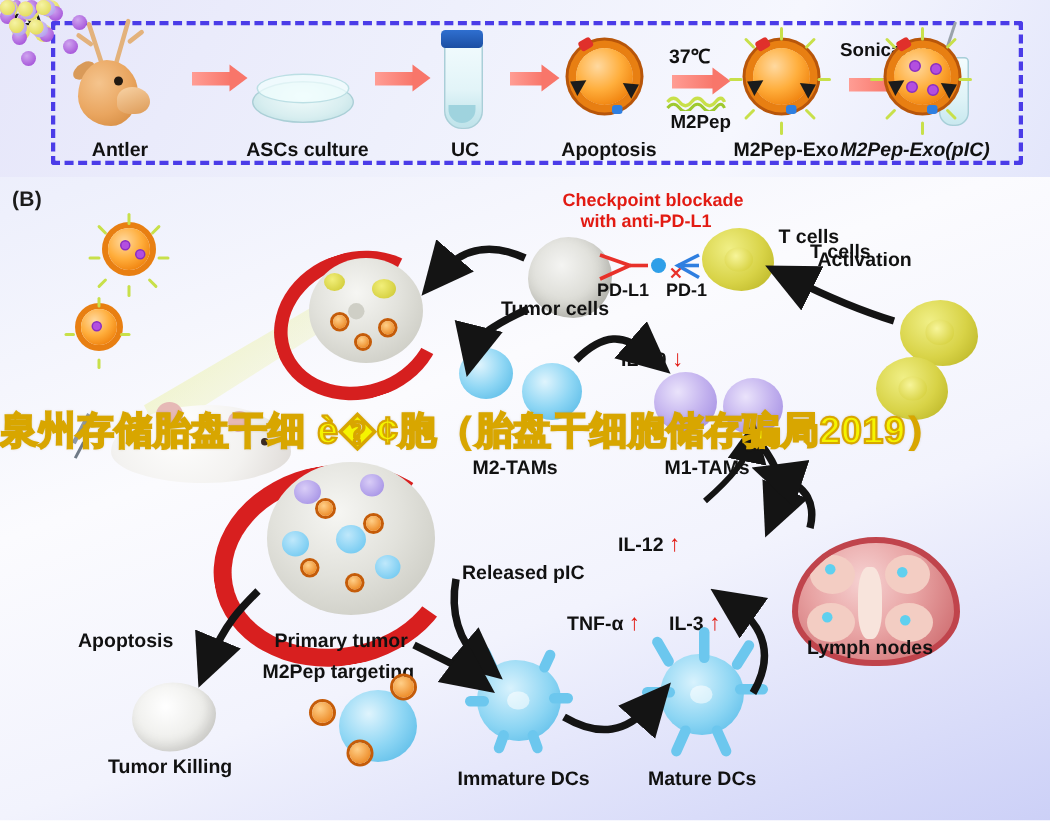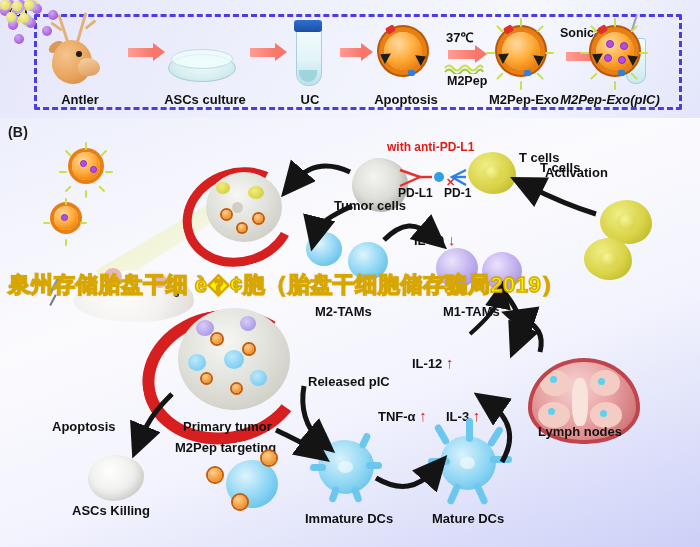--- a/index.html
+++ b/index.html
@@ -212,21 +212,21 @@
     position:absolute;
     background:radial-gradient(circle at 40% 35%,#ffffff 0%,#ededea 55%,#d3d2ce 100%);
     border-radius:48% 52% 55% 45%/52% 45% 55% 48%;
     box-shadow:inset -3px -4px 8px rgba(0,0,0,.1);
   }
 
   
   #watermark{
     position:absolute;left:0;top:268px;width:572px;
     text-align:center;
-    font-size:22px;font-weight:700;
+    font-size:25px;font-weight:700;
     color:#f5f500;
     -webkit-text-stroke:1.4px #d8a600;
     letter-spacing:.5px;
     white-space:nowrap;
     text-shadow:0 0 2px rgba(120,90,0,.55);
   }
   .pd-dot{position:absolute;width:10px;height:10px;border-radius:50%;background:#2f9fe8;}
   .pd-x{position:absolute;color:#e8312a;font-weight:700;font-size:11px;}
 </style>
 </head>
@@ -401,31 +401,32 @@
       <div class="exo-small" style="left:34px;top:26px;width:10px;height:10px;"></div>
       <div class="exo-small" style="left:66px;top:36px;width:10px;height:10px;"></div>
       <div class="exo-small" style="left:24px;top:66px;width:9px;height:9px;"></div>
       <div class="exo-small" style="left:54px;top:76px;width:9px;height:9px;"></div>
     </div>
   </div>
   <div class="txt" style="left:183px;top:419px;">Primary tumor</div>
 
   <div class="txt" style="left:52px;top:419px;">Apoptosis</div>
   <div class="apop" style="left:88px;top:455px;width:56px;height:46px;"></div>
-  <div class="txt" style="left:72px;top:503px;">ASCs Killing</div>
+  <div class="txt" style="left:72px;top:503px;">Tumor Killing</div>
 
   <div class="txt" style="left:175px;top:440px;">M2Pep targeting</div>
   <div class="mcell-blue" style="left:226px;top:460px;width:52px;height:48px;"></div>
   <div class="exo-small" style="left:262px;top:451px;width:14px;height:14px;"></div>
   <div class="exo-small" style="left:208px;top:468px;width:14px;height:14px;"></div>
   <div class="exo-small" style="left:233px;top:495px;width:14px;height:14px;"></div>
 
   <div class="blob tumor-grey" style="left:352px;top:158px;width:56px;height:54px;border-radius:48% 52% 46% 54%/52% 48% 52% 48%;"></div>
   <div class="txt" style="left:334px;top:198px;">Tumor cells</div>
 
+  <div class="txt txt-red txt-sm" style="left:375px;top:126px;">Checkpoint blockade</div>
   <div class="txt txt-red txt-sm" style="left:387px;top:140px;">with anti-PD-L1</div>
 
   <svg class="svg-layer">
     <path d="M400 170 L420 177 L400 186" stroke="#e8312a" stroke-width="2.4" fill="none"></path>
     <path d="M420 177 L432 177" stroke="#e8312a" stroke-width="2.4" fill="none"></path>
     <path d="M466 177 L452 177" stroke="#2f7fe0" stroke-width="2.4" fill="none"></path>
     <path d="M466 170 L452 177 L466 185" stroke="#2f7fe0" stroke-width="2.4" fill="none"></path>
   </svg>
   <div class="pd-dot" style="left:434px;top:172px;"></div>
   <div class="pd-x" style="left:446px;top:176px;">✕</div>

